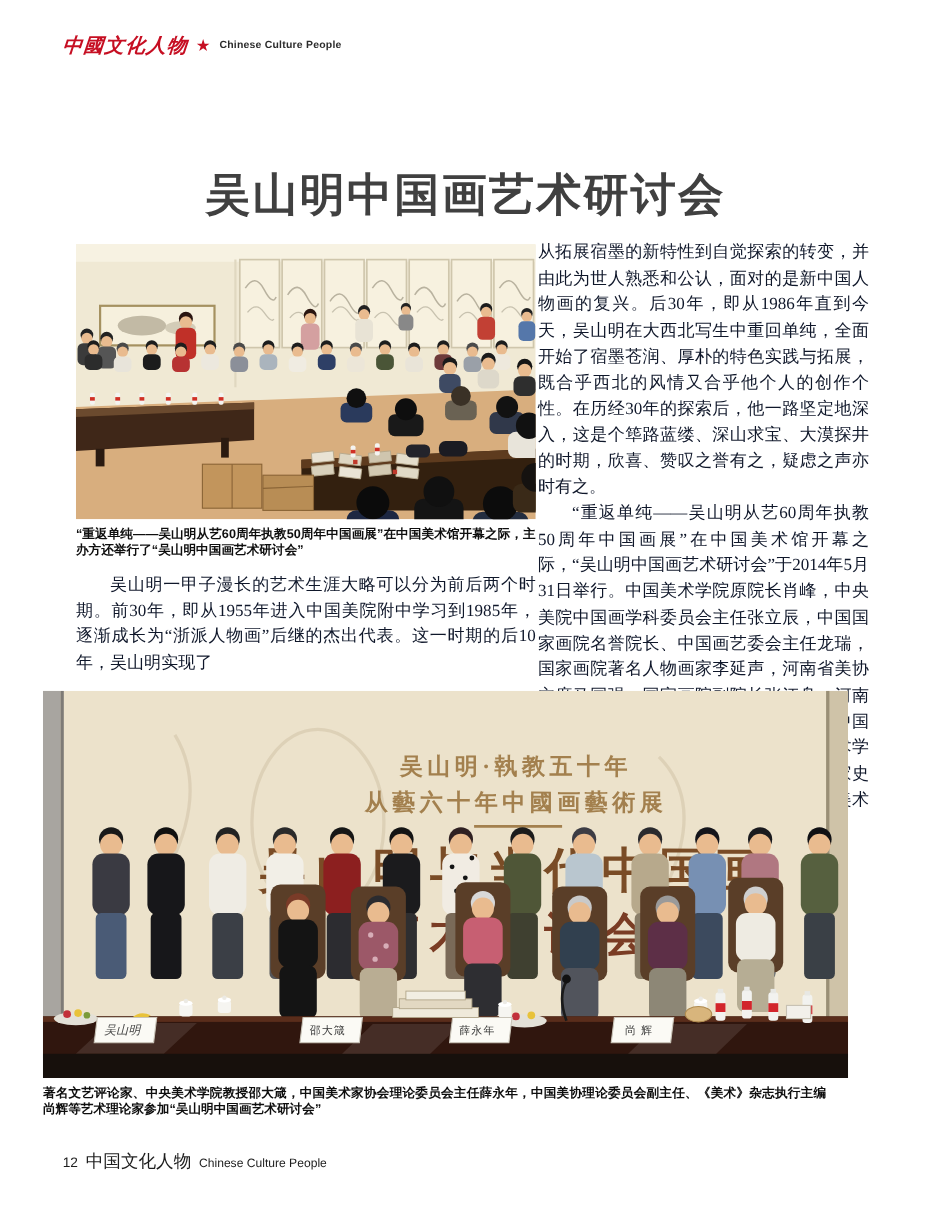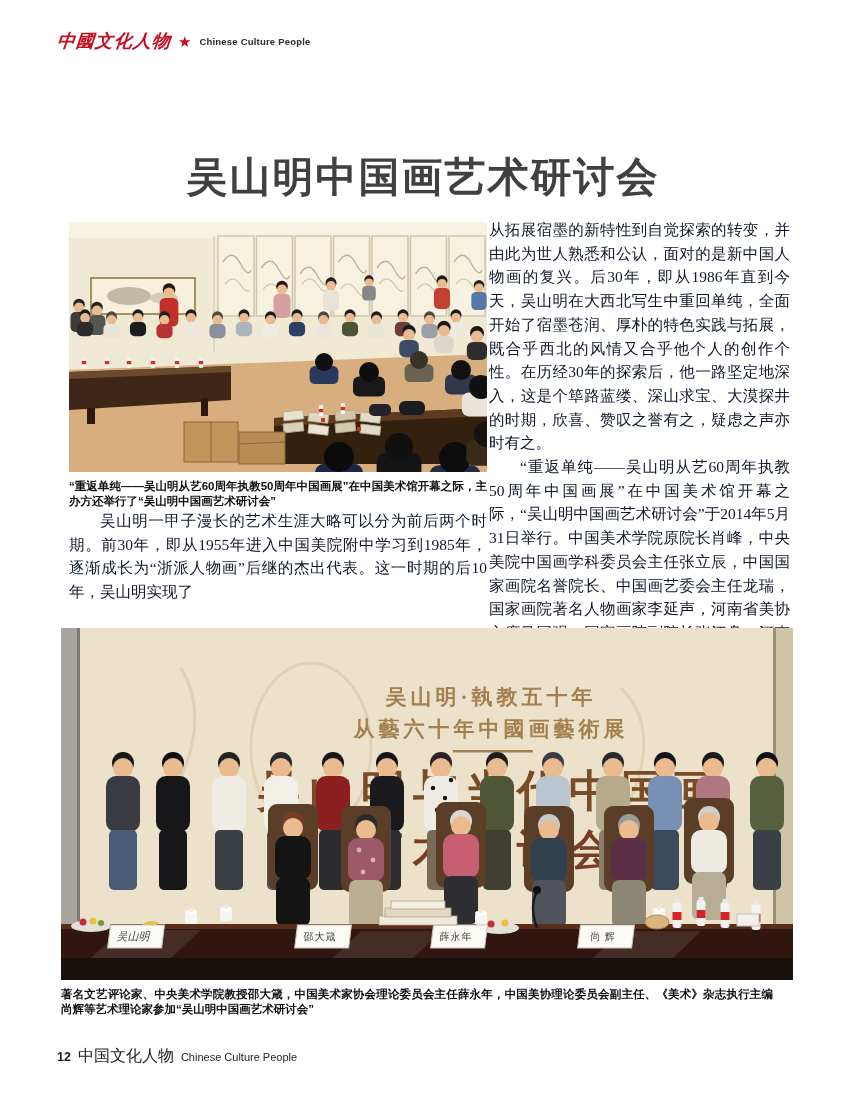--- a/index.html
+++ b/index.html
@@ -14,34 +14,34 @@
   
   .main-title{position:absolute;left:0;top:123px;width:100%;text-align:center;
               font-family:"Liberation Serif","DejaVu Serif",serif;font-weight:bold;
               font-size:41px;color:#404040;letter-spacing:2px;}
   
   .col-left{position:absolute;left:57px;top:222px;width:418px;padding-left:12px;}
   .col-right{position:absolute;left:489px;top:218px;width:301px;}
   .photo-caption{margin-top:7px;font-size:11.5px;line-height:15px;font-weight:bold;color:#0e0e0e;text-align:justify;}
   .body-text{font-family:"Liberation Serif","DejaVu Serif",serif;font-size:15.5px;line-height:23.7px;
              color:#0f172a;text-align:justify;}
-  .col-left .body-text{}
+  .col-left .body-text{margin-top:11px;}
   .indent{text-indent:2em;}
   svg{display:block;}
   
-  .photo2-block{position:absolute;left:61px;top:628px;width:712px;}
+  .photo2-block{position:absolute;left:39px;top:628px;width:712px;}
   
   .bd-small{font-family:"Liberation Serif","DejaVu Serif",serif;font-weight:bold;fill:#a3804e;font-size:21px;letter-spacing:4px;}
   .bd-big{font-family:"Liberation Serif","DejaVu Serif",serif;font-weight:bold;fill:#7a4c26;font-size:44px;letter-spacing:8px;}
   .bd-big2{font-family:"Liberation Serif","DejaVu Serif",serif;font-weight:bold;fill:#7a3c24;font-size:42px;letter-spacing:10px;}
   .card-text{font-family:"Liberation Serif","DejaVu Serif",serif;fill:#3a3a3a;font-size:10px;letter-spacing:1px;}
   .card-callig{font-family:"DejaVu Serif",serif;font-style:italic;fill:#444;font-size:11px;}
   
   .footer{position:absolute;left:57px;top:1046px;display:flex;align-items:baseline;gap:7px;color:#1d1d1d;}
-  .footer .pn{font-weight:bold;font-size:12.5px;}
+  .footer .pn{font-weight:normal;font-size:12.5px;}
   .footer .ft-cn{font-size:16px;}
   .footer .ft-en{font-size:11px;}
 </style>
 </head>
 <body>
 
 <div class="page">
 
   <div class="logo-row">
     <span class="logo-cn">中國文化人物</span>

